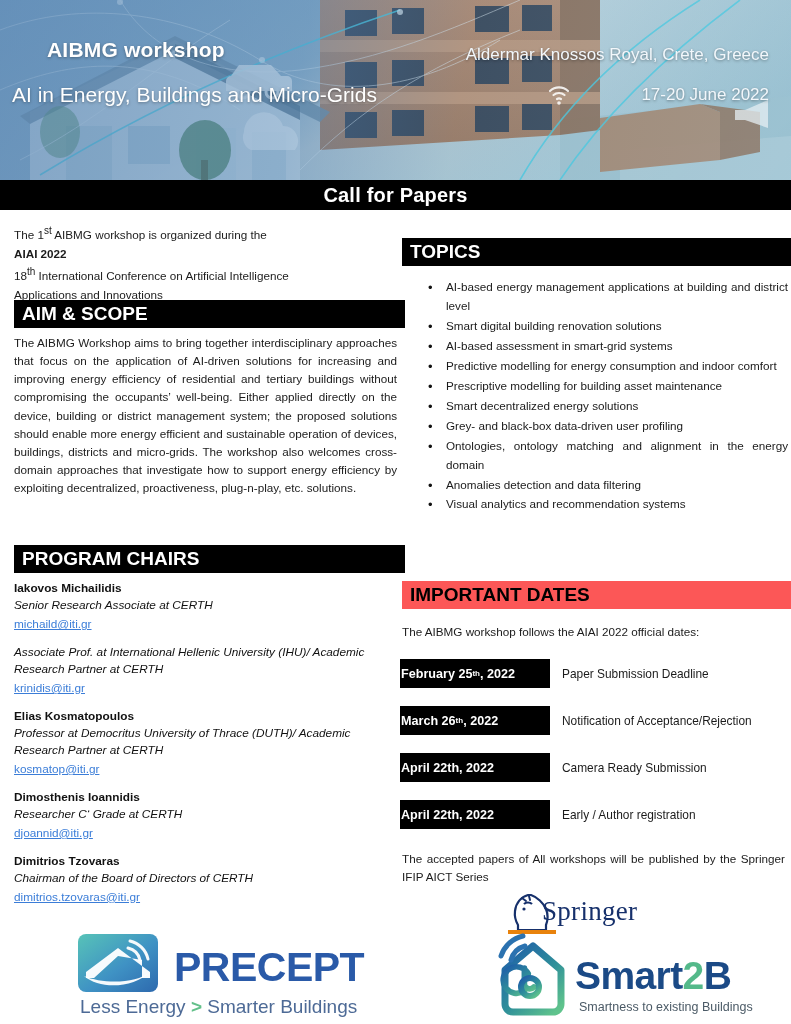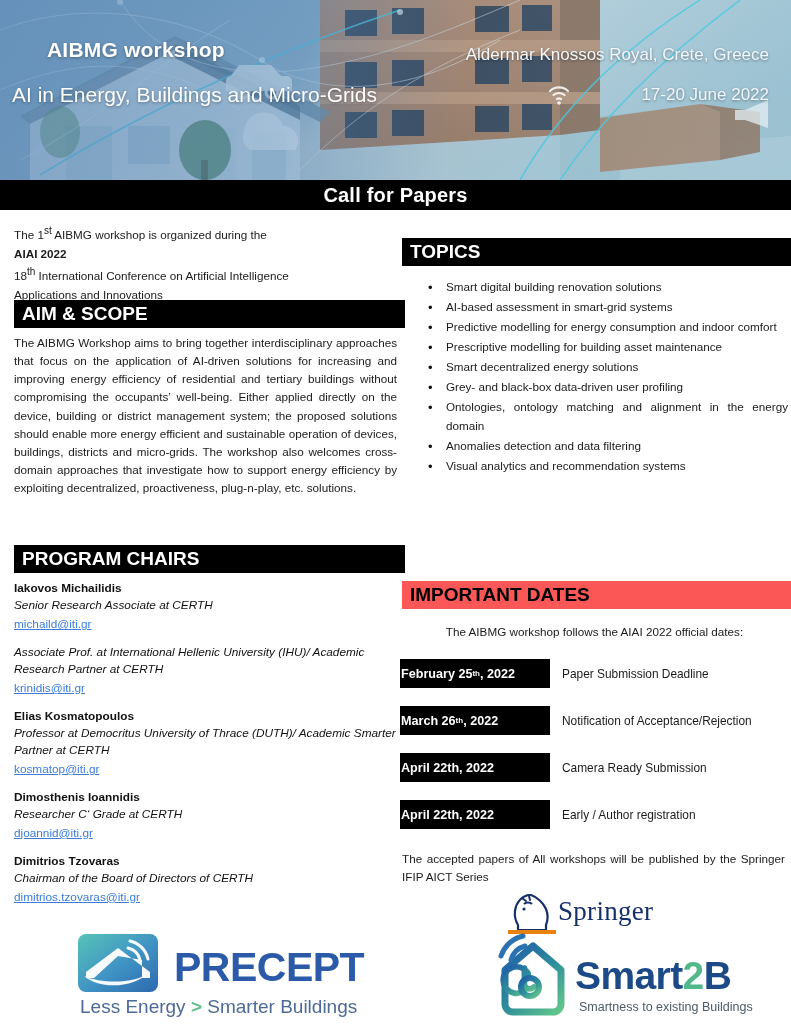--- a/index.html
+++ b/index.html
@@ -108,41 +108,41 @@
     font-size:11.7px;color:#1b1b1b;line-height:1.62;
     text-align:justify;position:relative;margin-bottom:1px;
   }
   ul.topics li:before{
     content:"\2022";position:absolute;left:-18px;top:-1px;
     font-size:13px;color:#111;
   }
 
   
   .id-bar{position:absolute;left:4px;top:371px;width:385px;}
-  .id-intro{position:absolute;left:4px;top:415px;width:385px;font-size:11.7px;color:#1b1b1b;text-align:center;}
+  .id-intro{position:absolute;left:4px;top:415px;width:385px;font-size:11.7px;color:#1b1b1b;}
   .id-rows{position:absolute;left:2px;top:440px;width:390px;}
   .id-row{display:flex;align-items:center;height:47px;}
   .date-chip{
     width:150px;height:29px;background:#000;color:#fff;
     display:flex;align-items:center;
     font-size:12.6px;font-weight:bold;
     padding-left:1px;box-sizing:border-box;
     flex:0 0 150px;
   }
   .date-chip sup{font-size:8px;}
   .date-label{font-size:11.9px;color:#1b1b1b;padding-left:12px;}
   .id-note{
     position:absolute;left:4px;top:640px;width:383px;
     font-size:11.7px;color:#1b1b1b;line-height:1.5;text-align:justify;
   }
 
   
   .springer{position:absolute;left:100px;top:680px;width:200px;height:50px;}
   .springer-word{
-    position:absolute;left:60px;top:6px;
+    position:absolute;left:44px;top:6px;
     font-family:"Liberation Serif", serif;
     font-size:27px;color:#16306b;letter-spacing:.3px;
   }
   .springer-horse{position:absolute;left:8px;top:2px;}
   .springer-rule{position:absolute;left:10px;top:40px;width:48px;height:4px;background:#e8820c;}
 
   
   .logos{position:absolute;left:0;top:0;width:791px;height:1024px;pointer-events:none;}
 
   .precept{position:absolute;left:72px;top:930px;width:290px;height:88px;}
@@ -308,21 +308,21 @@
         <div class="nm">Iakovos Michailidis</div>
         <div class="af">Senior Research Associate at CERTH</div>
         <div class="em">michaild@iti.gr</div>
       </div>
       <div class="chair">
         <div class="af">Associate Prof. at International Hellenic University (IHU)/ Academic Research Partner at CERTH</div>
         <div class="em">krinidis@iti.gr</div>
       </div>
       <div class="chair">
         <div class="nm">Elias Kosmatopoulos</div>
-        <div class="af">Professor at Democritus University of Thrace (DUTH)/ Academic Smarter Partner at CERTH</div>
+        <div class="af">Professor at Democritus University of Thrace (DUTH)/ Academic Research Partner at CERTH</div>
         <div class="em">kosmatop@iti.gr</div>
       </div>
       <div class="chair">
         <div class="nm">Dimosthenis Ioannidis</div>
         <div class="af">Researcher C‘ Grade at CERTH</div>
         <div class="em">djoannid@iti.gr</div>
       </div>
       <div class="chair">
         <div class="nm">Dimitrios Tzovaras</div>
         <div class="af">Chairman of the Board of Directors of CERTH</div>
@@ -330,20 +330,21 @@
       </div>
     </div>
   </div>
 
   <div class="col-right">
 
     <div class="sec-bar tp-bar">TOPICS</div>
 
     <div class="tp-list">
       <ul class="topics">
+        <li>AI-based energy management applications at building and district level</li>
         <li>Smart digital building renovation solutions</li>
         <li>AI-based assessment in smart-grid systems</li>
         <li>Predictive modelling for energy consumption and indoor comfort</li>
         <li>Prescriptive modelling for building asset maintenance</li>
         <li>Smart decentralized energy solutions</li>
         <li>Grey- and black-box data-driven user profiling</li>
         <li>Ontologies, ontology matching and alignment in the energy domain</li>
         <li>Anomalies detection and data filtering</li>
         <li>Visual analytics and recommendation systems</li>
       </ul>

